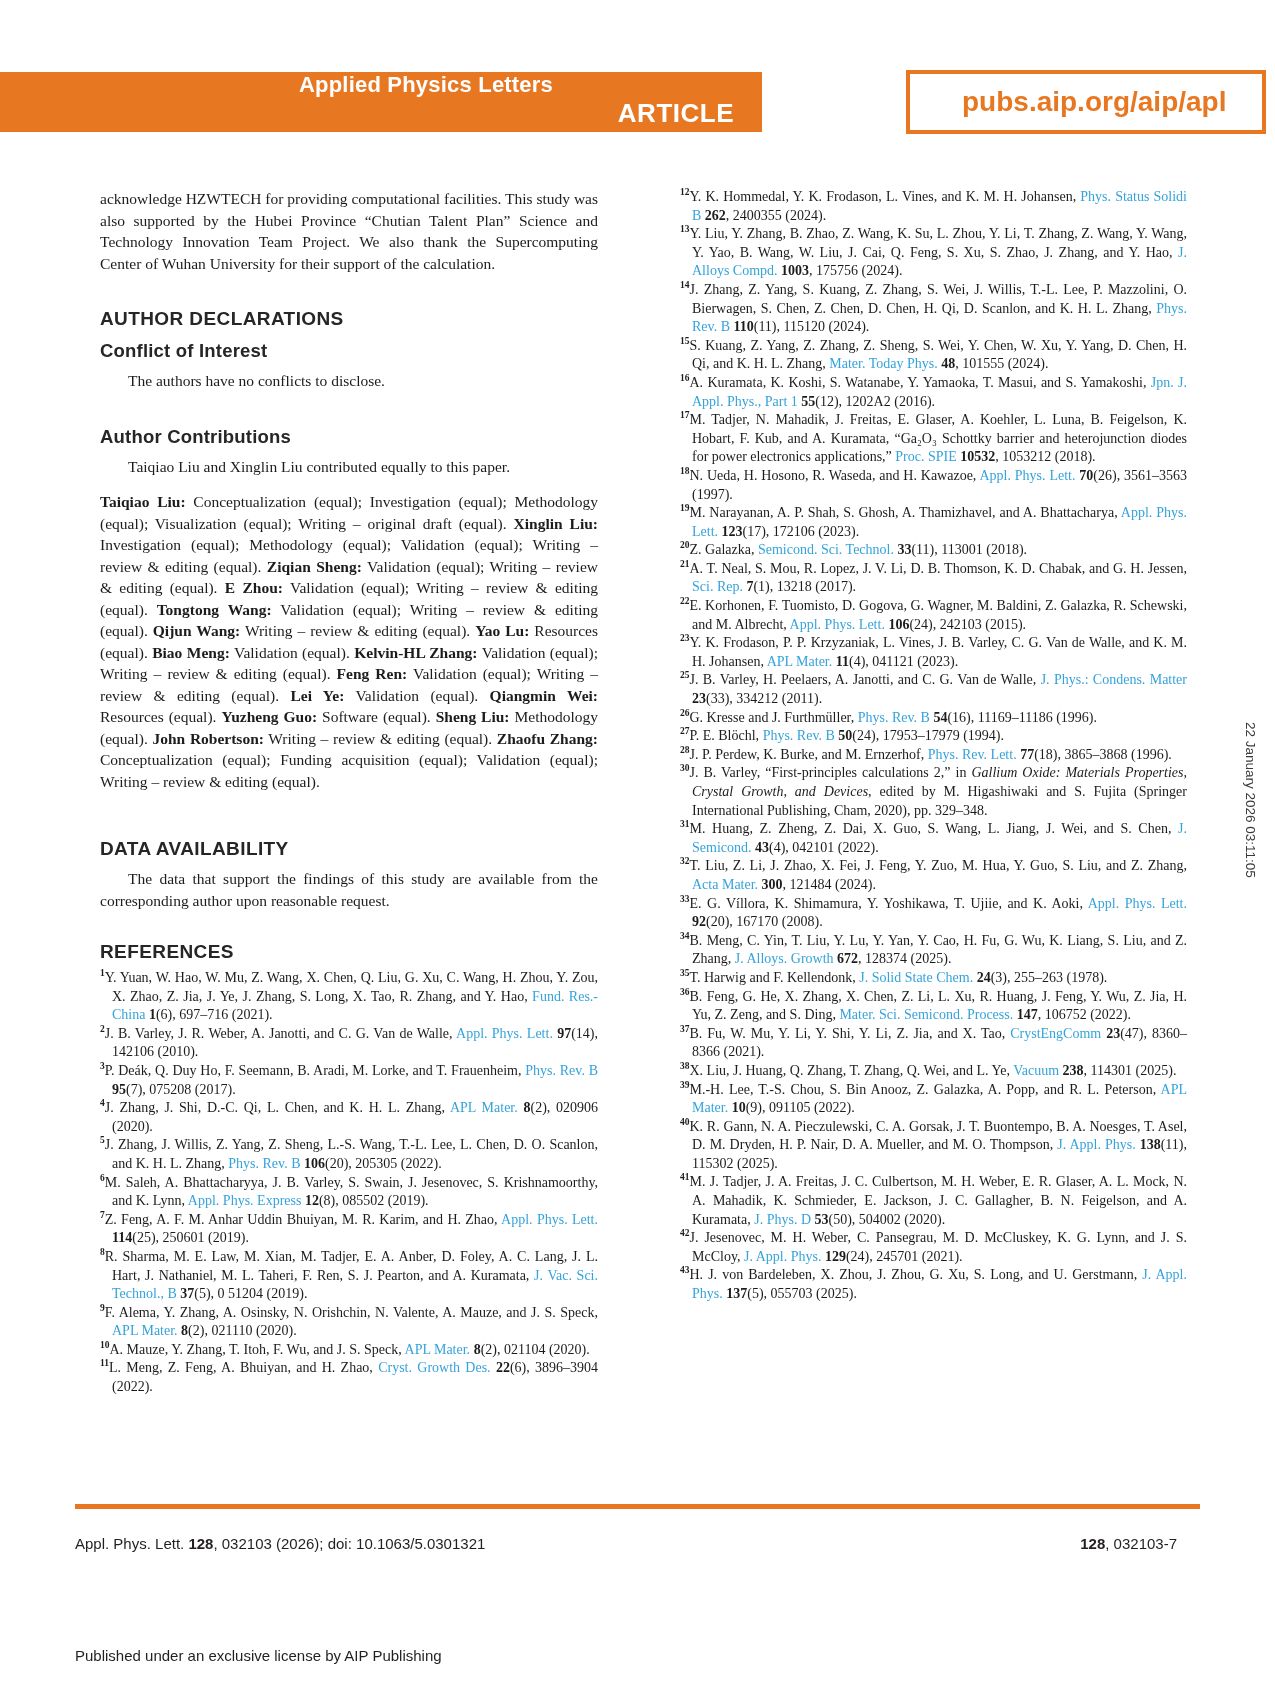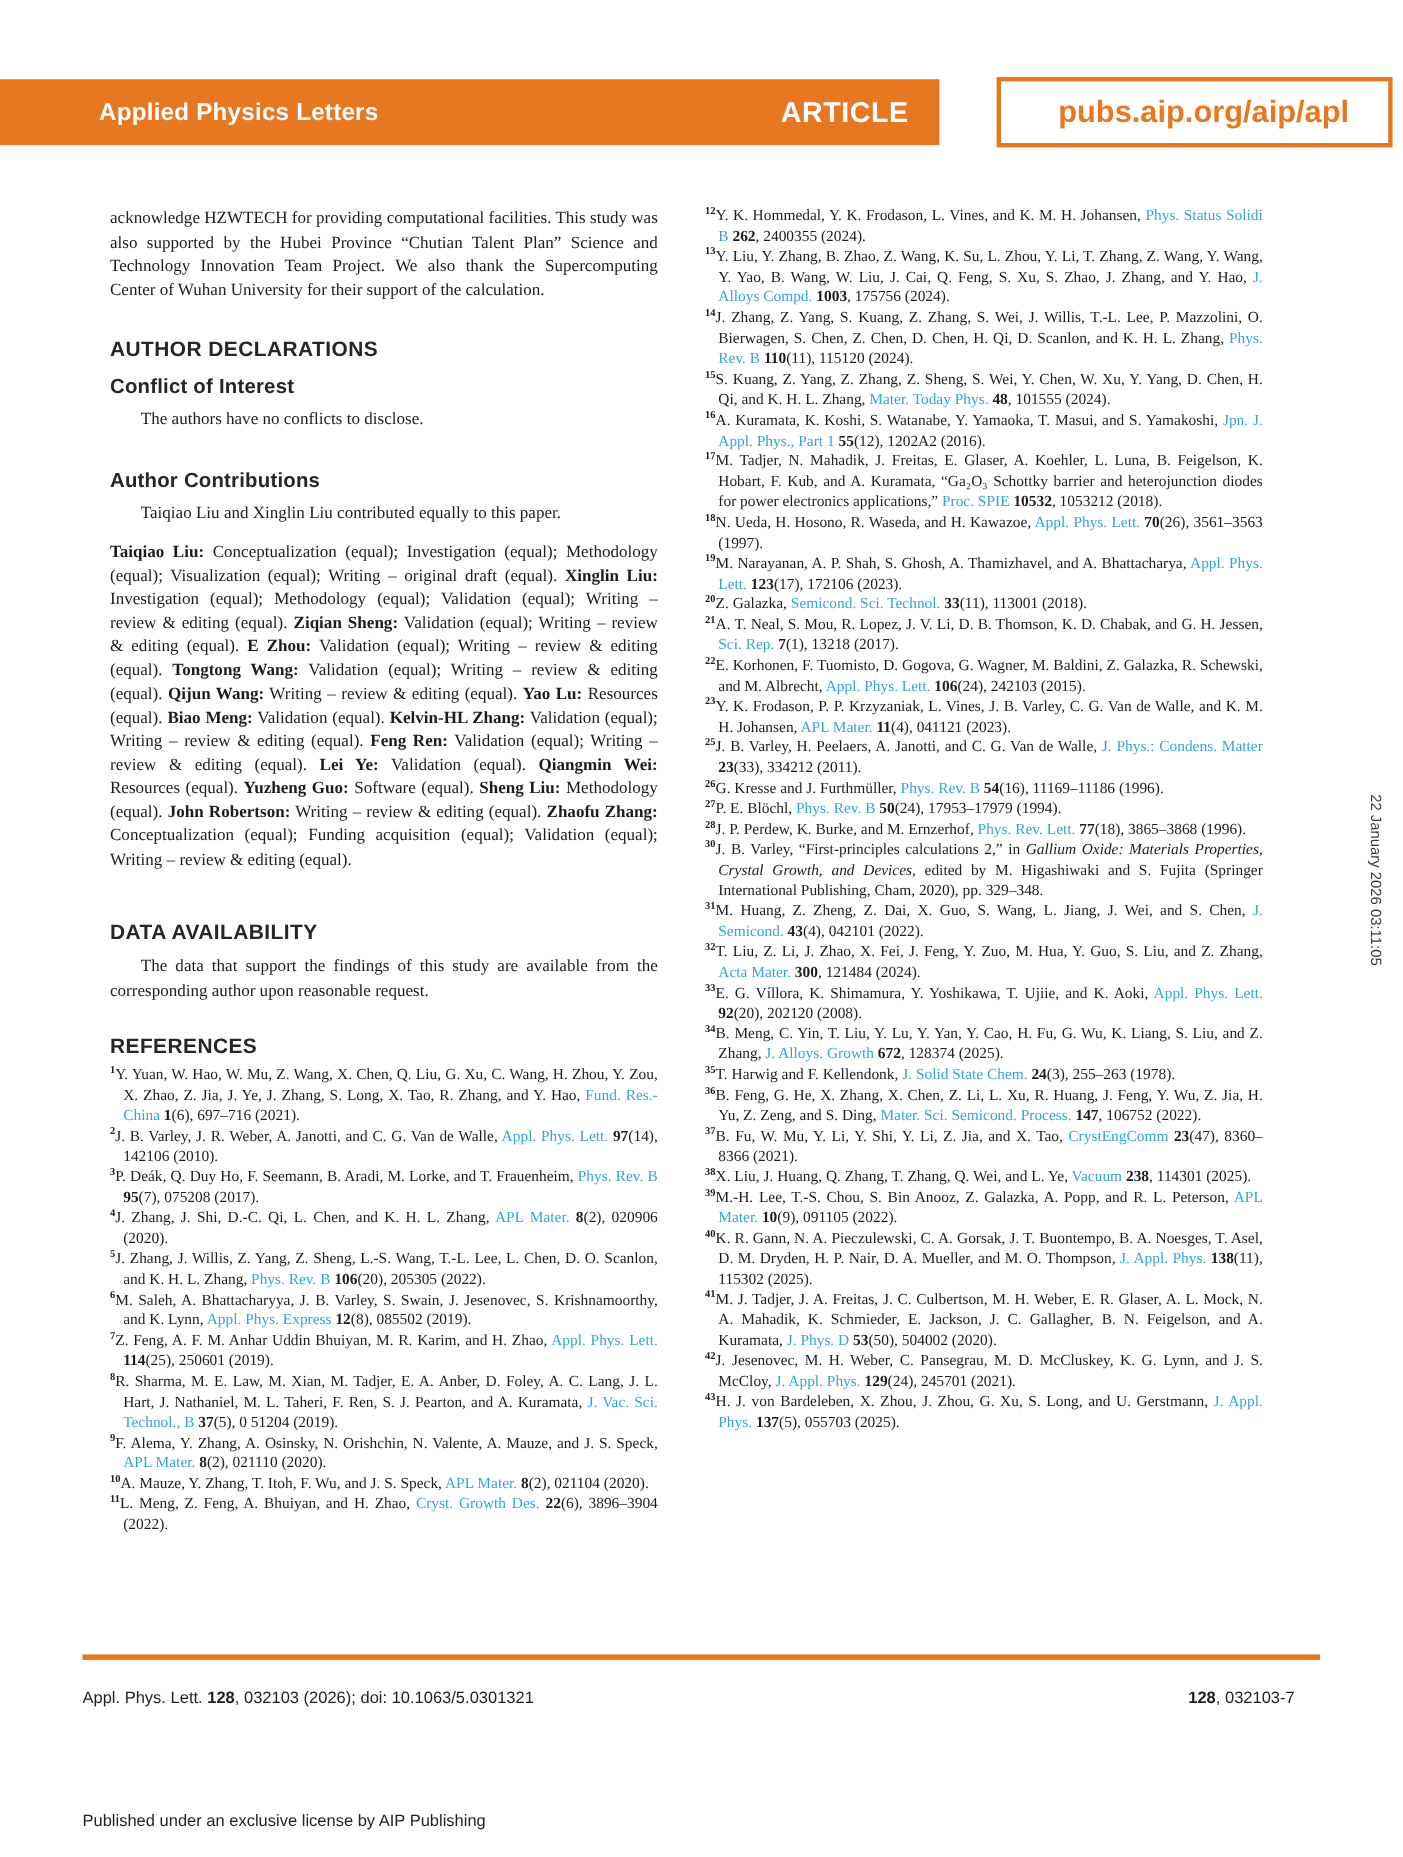--- a/index.html
+++ b/index.html
@@ -1,34 +1,34 @@
 <!DOCTYPE html>
 <html><head>
 <meta charset="utf-8">
 <style>
   html,body{margin:0;padding:0;background:#ffffff;}
   #page{position:relative;width:1275px;height:1688px;background:#ffffff;overflow:hidden;
         font-family:"Liberation Serif",serif;color:#1c1c1c;}
 
   
-  .band{position:absolute;left:0;top:72px;width:854px;height:60px;background:#E87722;
-        display:flex;align-items:center;}
+  .band{position:absolute;left:0;top:72px;width:762px;height:60px;background:#E87722;
+        display:flex;align-items:center;flex-direction:column;}
   .journal-title{color:#fff;font-family:"Liberation Sans",sans-serif;font-weight:bold;
         font-size:22px;margin-left:90px;letter-spacing:0.2px;}
   .article-label{margin-left:auto;margin-right:28px;color:#fff;
         font-family:"Liberation Sans",sans-serif;font-weight:bold;font-size:26px;letter-spacing:0.5px;}
   .url-box{position:absolute;left:906px;top:70px;width:352px;height:56px;border:4px solid #E87722;
         background:#fff;display:flex;align-items:center;}
   .url-text{color:#E87722;font-family:"Liberation Sans",sans-serif;font-weight:bold;
         font-size:28px;margin-left:52px;text-align:right;}
 
   
   .col{position:absolute;top:188px;}
   .col-left{left:100px;width:498px;}
-  .col-right{left:641px;width:507px;}
+  .col-right{left:680px;width:507px;}
 
   .body-text{font-size:15.5px;line-height:21.5px;text-align:justify;margin:0;}
   .indent{text-indent:28px;}
 
   .h-major{font-family:"Liberation Sans",sans-serif;font-weight:bold;font-size:19px;
         color:#262626;letter-spacing:0.4px;margin:34px 0 4px 0;}
   .h-sub{font-family:"Liberation Sans",sans-serif;font-weight:bold;font-size:18.5px;
         color:#262626;letter-spacing:0.2px;margin:10px 0 6px 0;}
   .mt-sm{margin-top:8px;}
   .mt-md{margin-top:14px;}
@@ -115,21 +115,21 @@
         <div class="ref"><sup>21</sup><span class="sg-p">A. T. Neal, S. Mou, R. Lopez, J. V. Li, D. B. Thomson, K. D. Chabak, and G. H. Jessen, </span><span class="sg-l">Sci. Rep.</span><span class="sg-p"> </span><span class="sg-b">7</span><span class="sg-p">(1), 13218 (2017).</span></div>
         <div class="ref"><sup>22</sup><span class="sg-p">E. Korhonen, F. Tuomisto, D. Gogova, G. Wagner, M. Baldini, Z. Galazka, R. Schewski, and M. Albrecht, </span><span class="sg-l">Appl. Phys. Lett.</span><span class="sg-p"> </span><span class="sg-b">106</span><span class="sg-p">(24), 242103 (2015).</span></div>
         <div class="ref"><sup>23</sup><span class="sg-p">Y. K. Frodason, P. P. Krzyzaniak, L. Vines, J. B. Varley, C. G. Van de Walle, and K. M. H. Johansen, </span><span class="sg-l">APL Mater.</span><span class="sg-p"> </span><span class="sg-b">11</span><span class="sg-p">(4), 041121 (2023).</span></div>
         <div class="ref"><sup>25</sup><span class="sg-p">J. B. Varley, H. Peelaers, A. Janotti, and C. G. Van de Walle, </span><span class="sg-l">J. Phys.: Condens. Matter</span><span class="sg-p"> </span><span class="sg-b">23</span><span class="sg-p">(33), 334212 (2011).</span></div>
         <div class="ref"><sup>26</sup><span class="sg-p">G. Kresse and J. Furthmüller, </span><span class="sg-l">Phys. Rev. B</span><span class="sg-p"> </span><span class="sg-b">54</span><span class="sg-p">(16), 11169–11186 (1996).</span></div>
         <div class="ref"><sup>27</sup><span class="sg-p">P. E. Blöchl, </span><span class="sg-l">Phys. Rev. B</span><span class="sg-p"> </span><span class="sg-b">50</span><span class="sg-p">(24), 17953–17979 (1994).</span></div>
         <div class="ref"><sup>28</sup><span class="sg-p">J. P. Perdew, K. Burke, and M. Ernzerhof, </span><span class="sg-l">Phys. Rev. Lett.</span><span class="sg-p"> </span><span class="sg-b">77</span><span class="sg-p">(18), 3865–3868 (1996).</span></div>
         <div class="ref"><sup>30</sup><span class="sg-p">J. B. Varley, “First-principles calculations 2,” in </span><span class="sg-i">Gallium Oxide: Materials Properties, Crystal Growth, and Devices</span><span class="sg-p">, edited by M. Higashiwaki and S. Fujita (Springer International Publishing, Cham, 2020), pp. 329–348.</span></div>
         <div class="ref"><sup>31</sup><span class="sg-p">M. Huang, Z. Zheng, Z. Dai, X. Guo, S. Wang, L. Jiang, J. Wei, and S. Chen, </span><span class="sg-l">J. Semicond.</span><span class="sg-p"> </span><span class="sg-b">43</span><span class="sg-p">(4), 042101 (2022).</span></div>
         <div class="ref"><sup>32</sup><span class="sg-p">T. Liu, Z. Li, J. Zhao, X. Fei, J. Feng, Y. Zuo, M. Hua, Y. Guo, S. Liu, and Z. Zhang, </span><span class="sg-l">Acta Mater.</span><span class="sg-p"> </span><span class="sg-b">300</span><span class="sg-p">, 121484 (2024).</span></div>
-        <div class="ref"><sup>33</sup><span class="sg-p">E. G. Víllora, K. Shimamura, Y. Yoshikawa, T. Ujiie, and K. Aoki, </span><span class="sg-l">Appl. Phys. Lett.</span><span class="sg-p"> </span><span class="sg-b">92</span><span class="sg-p">(20), 202120 (2008).</span></div>
+        <div class="ref"><sup>33</sup><span class="sg-p">E. G. Víllora, K. Shimamura, Y. Yoshikawa, T. Ujiie, and K. Aoki, </span><span class="sg-l">Appl. Phys. Lett.</span><span class="sg-p"> </span><span class="sg-b">92</span><span class="sg-p">(20), 167170 (2008).</span></div>
         <div class="ref"><sup>34</sup><span class="sg-p">B. Meng, C. Yin, T. Liu, Y. Lu, Y. Yan, Y. Cao, H. Fu, G. Wu, K. Liang, S. Liu, and Z. Zhang, </span><span class="sg-l">J. Alloys. Growth</span><span class="sg-p"> </span><span class="sg-b">672</span><span class="sg-p">, 128374 (2025).</span></div>
         <div class="ref"><sup>35</sup><span class="sg-p">T. Harwig and F. Kellendonk, </span><span class="sg-l">J. Solid State Chem.</span><span class="sg-p"> </span><span class="sg-b">24</span><span class="sg-p">(3), 255–263 (1978).</span></div>
         <div class="ref"><sup>36</sup><span class="sg-p">B. Feng, G. He, X. Zhang, X. Chen, Z. Li, L. Xu, R. Huang, J. Feng, Y. Wu, Z. Jia, H. Yu, Z. Zeng, and S. Ding, </span><span class="sg-l">Mater. Sci. Semicond. Process.</span><span class="sg-p"> </span><span class="sg-b">147</span><span class="sg-p">, 106752 (2022).</span></div>
         <div class="ref"><sup>37</sup><span class="sg-p">B. Fu, W. Mu, Y. Li, Y. Shi, Y. Li, Z. Jia, and X. Tao, </span><span class="sg-l">CrystEngComm</span><span class="sg-p"> </span><span class="sg-b">23</span><span class="sg-p">(47), 8360–8366 (2021).</span></div>
         <div class="ref"><sup>38</sup><span class="sg-p">X. Liu, J. Huang, Q. Zhang, T. Zhang, Q. Wei, and L. Ye, </span><span class="sg-l">Vacuum</span><span class="sg-p"> </span><span class="sg-b">238</span><span class="sg-p">, 114301 (2025).</span></div>
         <div class="ref"><sup>39</sup><span class="sg-p">M.-H. Lee, T.-S. Chou, S. Bin Anooz, Z. Galazka, A. Popp, and R. L. Peterson, </span><span class="sg-l">APL Mater.</span><span class="sg-p"> </span><span class="sg-b">10</span><span class="sg-p">(9), 091105 (2022).</span></div>
         <div class="ref"><sup>40</sup><span class="sg-p">K. R. Gann, N. A. Pieczulewski, C. A. Gorsak, J. T. Buontempo, B. A. Noesges, T. Asel, D. M. Dryden, H. P. Nair, D. A. Mueller, and M. O. Thompson, </span><span class="sg-l">J. Appl. Phys.</span><span class="sg-p"> </span><span class="sg-b">138</span><span class="sg-p">(11), 115302 (2025).</span></div>
         <div class="ref"><sup>41</sup><span class="sg-p">M. J. Tadjer, J. A. Freitas, J. C. Culbertson, M. H. Weber, E. R. Glaser, A. L. Mock, N. A. Mahadik, K. Schmieder, E. Jackson, J. C. Gallagher, B. N. Feigelson, and A. Kuramata, </span><span class="sg-l">J. Phys. D</span><span class="sg-p"> </span><span class="sg-b">53</span><span class="sg-p">(50), 504002 (2020).</span></div>
         <div class="ref"><sup>42</sup><span class="sg-p">J. Jesenovec, M. H. Weber, C. Pansegrau, M. D. McCluskey, K. G. Lynn, and J. S. McCloy, </span><span class="sg-l">J. Appl. Phys.</span><span class="sg-p"> </span><span class="sg-b">129</span><span class="sg-p">(24), 245701 (2021).</span></div>
         <div class="ref"><sup>43</sup><span class="sg-p">H. J. von Bardeleben, X. Zhou, J. Zhou, G. Xu, S. Long, and U. Gerstmann, </span><span class="sg-l">J. Appl. Phys.</span><span class="sg-p"> </span><span class="sg-b">137</span><span class="sg-p">(5), 055703 (2025).</span></div>

